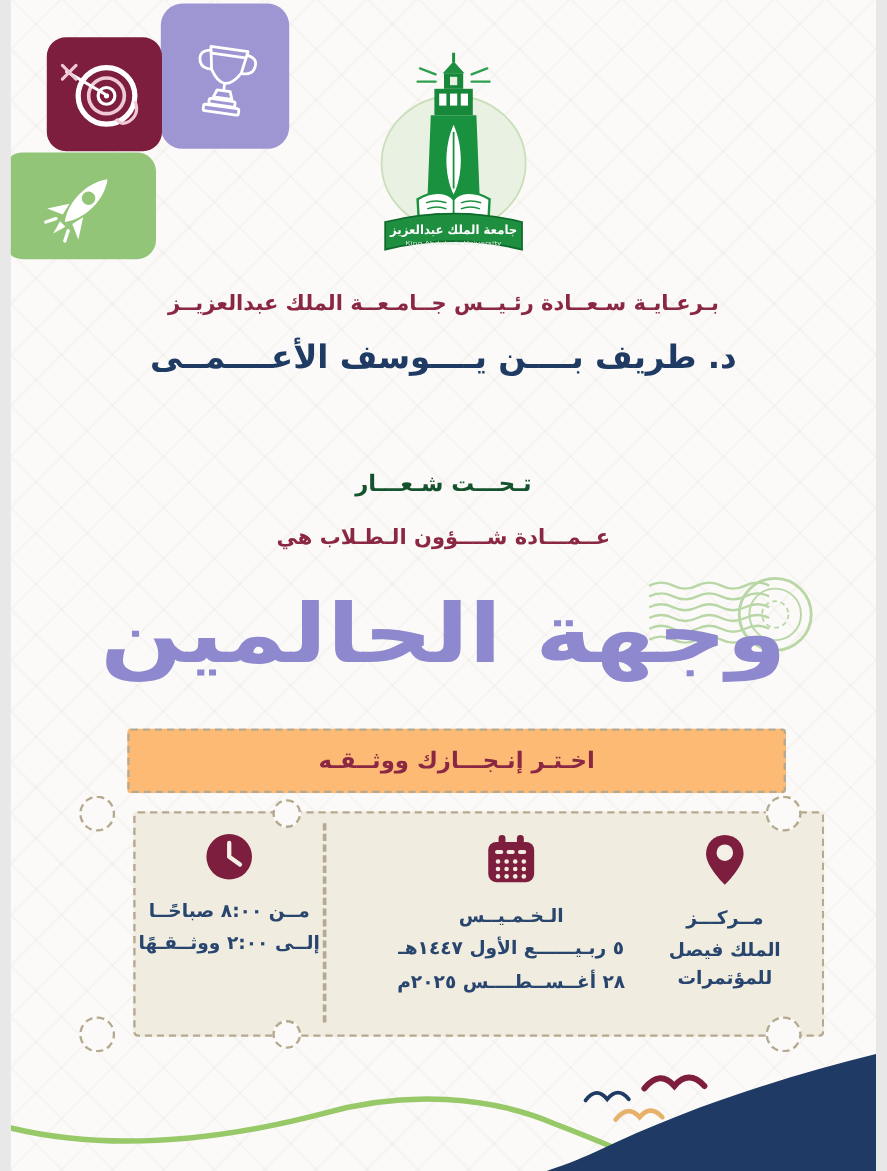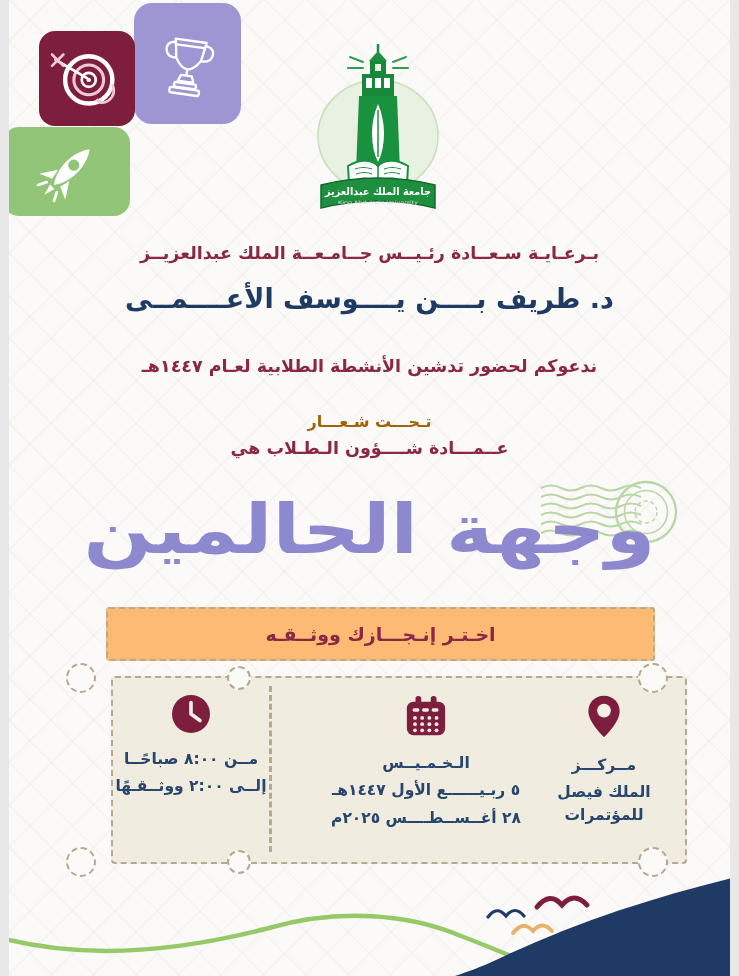--- a/index.html
+++ b/index.html
@@ -19,21 +19,21 @@
   .sq-trophy{left:125px; top:3px;  width:107px; height:121px; border-radius:18px; background:#9e96d3; z-index:1;}
   .sq-target{left:30px;  top:31px; width:96px;  height:95px;  border-radius:16px; background:#7d1e3e; z-index:2;}
   .sq-rocket{left:-6px;  top:127px;width:127px; height:89px;  border-radius:16px; background:#92c577; z-index:1;}
   
   .logo{position:absolute; left:294px; top:38px; width:150px; height:175px; z-index:1;}
   
   .tline{position:absolute; left:0; width:100%; text-align:center; font-weight:bold; z-index:2;}
   .l-patronage{top:243px; font-size:17.5px; color:#8a2742;}
   .l-president{top:283px; font-size:27px;  color:#1f3a63;}
   .l-invite   {top:356px; font-size:17.5px; color:#8a2742;}
-  .l-under    {top:412px; font-size:16px; color:#a16207;}
+  .l-under    {top:392px; font-size:19px; color:#14532d;}
   .l-deanship {top:438px; font-size:17.5px; color:#8a2742;}
   .l-slogan{
     top:486px; font-size:68px; line-height:1.3; color:#8e89ce; z-index:2;
     transform:scaleX(1.18); transform-origin:center;
   }
   .stamp{position:absolute; left:528px; top:460px; z-index:1; opacity:.85;}
   
   .ticket-header{
     position:absolute; left:97px; top:607px; width:545px; height:50px; z-index:1;
     background:#fdba74; border:2px dashed #b5a98f; border-radius:3px;
@@ -138,21 +138,20 @@
       <g>
         <path d="M18 147 Q75 133 132 147 L132 170 Q75 156 18 170 Z" fill="#1e8f3e" stroke="#0f6b2c" stroke-width="1.5"></path>
         <text x="75" y="157" text-anchor="middle" font-size="10.5" font-weight="bold" fill="#ffffff" textLength="106" lengthAdjust="spacingAndGlyphs">جامعة الملك عبدالعزيز</text>
         <text x="75" y="166" text-anchor="middle" font-size="4.5" fill="#d7ead9" textLength="80" lengthAdjust="spacingAndGlyphs">King Abdulaziz University</text>
       </g>
     </svg>
   </div>
 
   <div class="tline l-president">د. طريف بــــن يــــوسف الأعــــمــى</div>
   <div class="tline l-patronage">بـرعـايـة سـعــادة رئـيــس جــامـعــة الملك عبدالعزيــز</div>
-  <div class="tline l-invite">ندعوكم لحضور تدشين الأنشطة الطلابية لعـام ١٤٤٧هـ</div>
   <div class="tline l-under">تـحـــت شـعـــار</div>
   <div class="tline l-deanship">عــمـــادة شــــؤون الـطـلاب هي</div>
 
   <svg class="stamp" width="185" height="112" viewBox="0 0 185 112">
     <g stroke="#aed298" fill="none">
       <path d="M4 28 q10 -5 20 0 t20 0 t20 0 t20 0 t20 0" stroke-width="2"></path>
       <path d="M4 37 q10 -5 20 0 t20 0 t20 0 t20 0 t20 0" stroke-width="2"></path>
       <path d="M4 46 q10 -5 20 0 t20 0 t20 0 t20 0 t20 0" stroke-width="2"></path>
       <path d="M4 55 q10 -5 20 0 t20 0 t20 0 t20 0 t20 0" stroke-width="2"></path>
       <path d="M4 64 q10 -5 20 0 t20 0 t20 0 t20 0 t20 0" stroke-width="2"></path>

